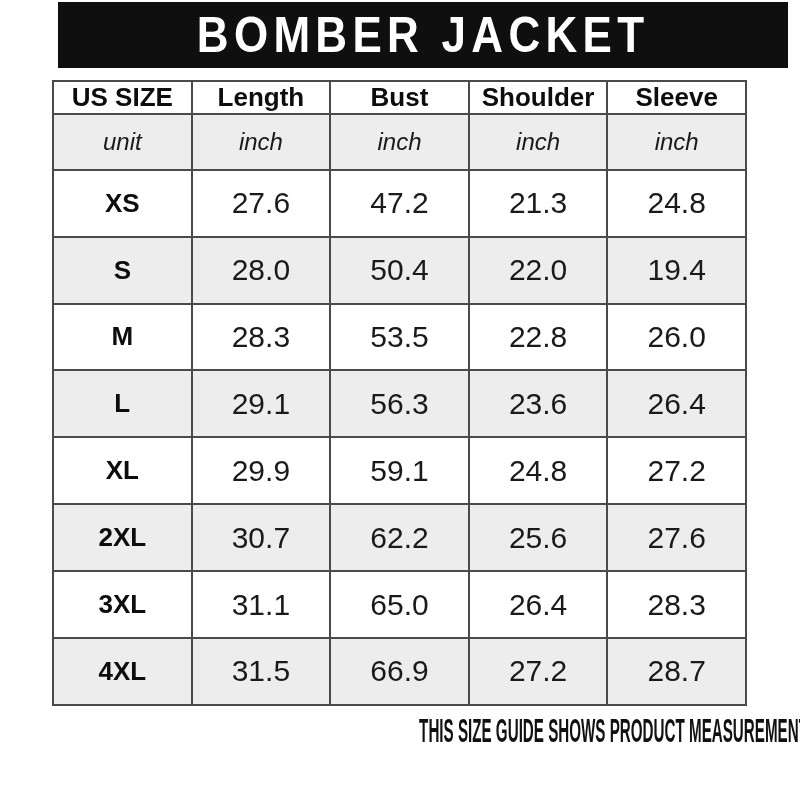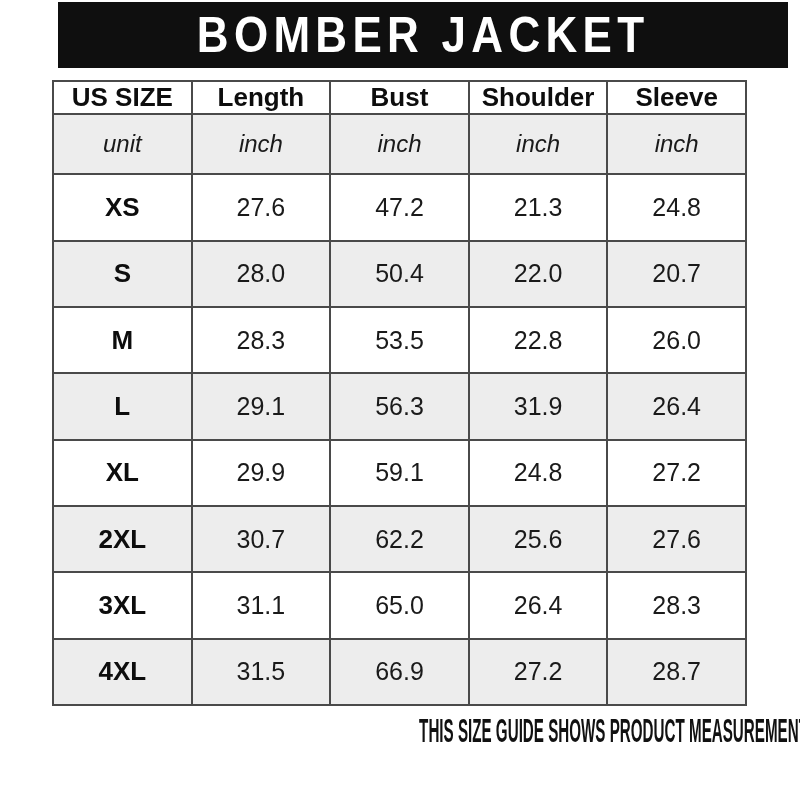--- a/index.html
+++ b/index.html
@@ -40,21 +40,21 @@
     left: 52px; top: 80px;
     width: 695px; height: 626px;
     border-collapse: collapse;
     table-layout: fixed;
   }
   .size-table th, .size-table td {
     border: 2px solid var(--border-color);
     text-align: center;
     vertical-align: middle;
     padding: 0;
-    font-size: 25px;
+    font-size: 30px;
     background: #ffffff;
   }
   .size-table th {
     font-weight: bold;
     font-size: 26px;
     color: #0d0d0d;
     border-radius: 12px;
   }
   .size-table tr.alt th, .size-table tr.alt td { background: var(--row-alt); }
   .size-table td.size-label { font-weight: bold; color: #0d0d0d; font-size: 26px; margin-left: 26px; }
@@ -110,34 +110,34 @@
       <td>27.6</td>
       <td>47.2</td>
       <td>21.3</td>
       <td>24.8</td>
     </tr>
     <tr class="alt">
       <td class="size-label">S</td>
       <td>28.0</td>
       <td>50.4</td>
       <td>22.0</td>
-      <td>20.7</td>
+      <td>19.4</td>
     </tr>
     <tr>
       <td class="size-label">M</td>
       <td>28.3</td>
       <td>53.5</td>
       <td>22.8</td>
       <td>26.0</td>
     </tr>
     <tr class="alt">
       <td class="size-label">L</td>
       <td>29.1</td>
       <td>56.3</td>
-      <td>31.9</td>
+      <td>23.6</td>
       <td>26.4</td>
     </tr>
     <tr>
       <td class="size-label">XL</td>
       <td>29.9</td>
       <td>59.1</td>
       <td>24.8</td>
       <td>27.2</td>
     </tr>
     <tr class="alt">

